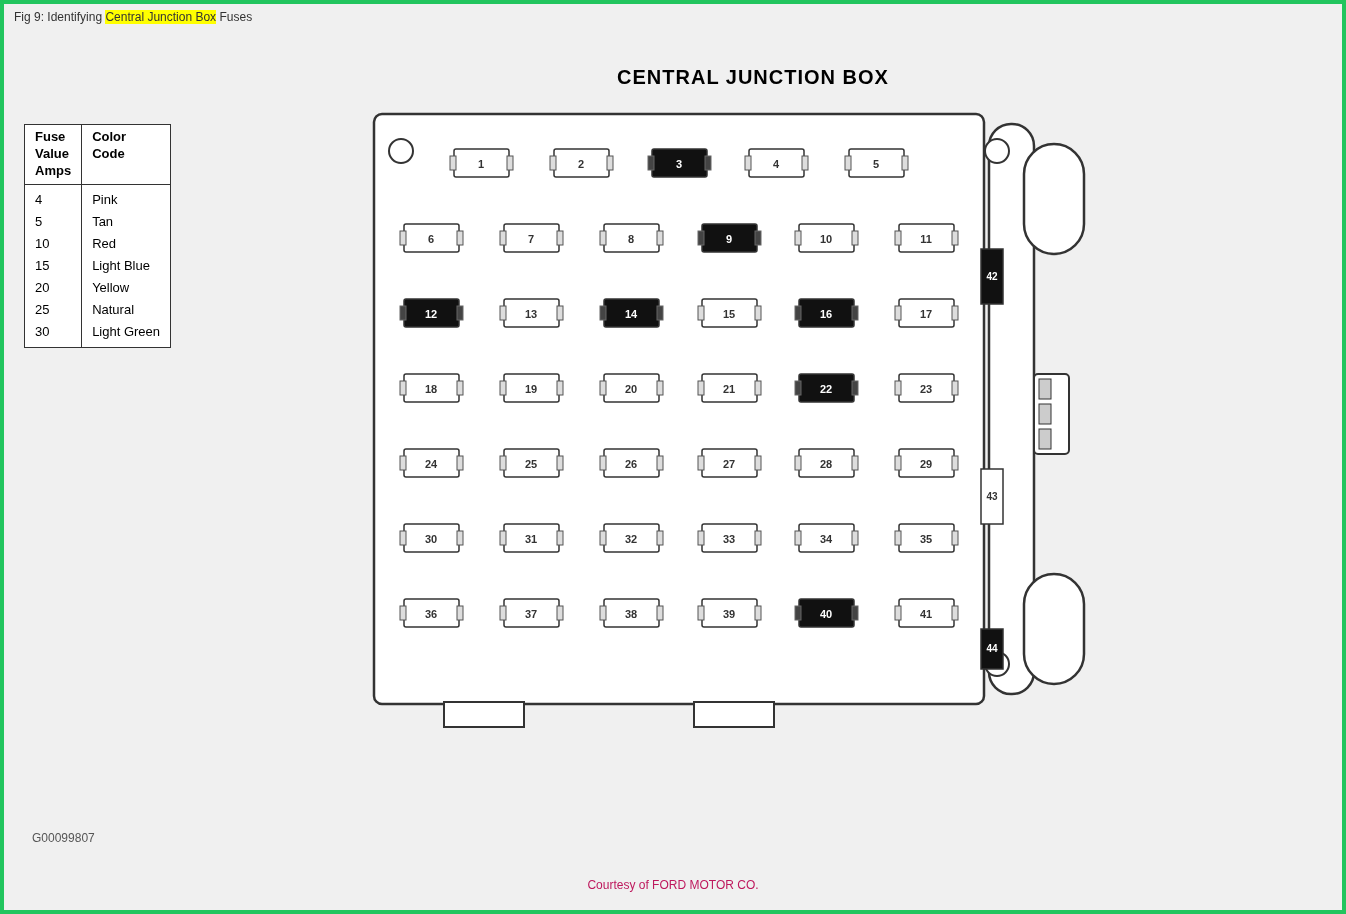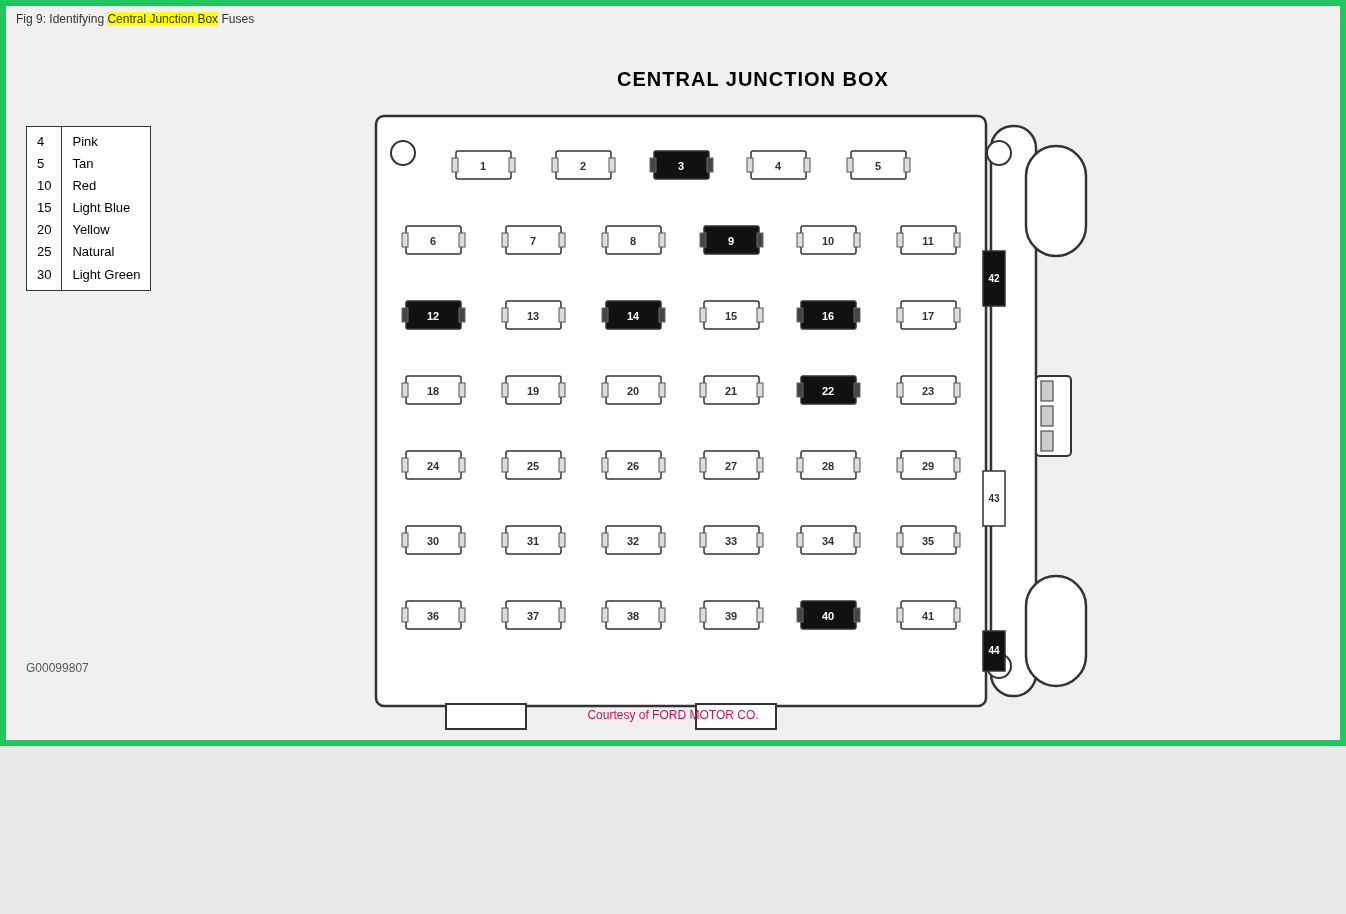--- a/index.html
+++ b/index.html
@@ -6,23 +6,23 @@
     body {
       width: 1346px;
       height: 914px;
       background: #e8e8e8;
       font-family: Arial, sans-serif;
       font-size: 13px;
       overflow: hidden;
     }
     .page-container {
       width: 1346px;
-      height: 746px;
+      height: 914px;
       background: #f0f0f0;
-      border: 6px solid #22c55e;
+      border: 4px solid #22c55e;
       position: relative;
     }
     
     .legend {
       position: absolute;
       top: 120px;
       left: 20px;
       border: 1.5px solid #333;
       border-collapse: collapse;
       background: #fff;
@@ -47,20 +47,24 @@
 <body>
 
 <div class="page-container">
 
   <div style="position:absolute;top:6px;left:10px;font-size:12px;color:#333;">
     <span>Fig 9: Identifying </span><span style="background:yellow;">Central Junction Box</span><span> Fuses</span>
   </div>
 
   <table class="legend">
     <tbody>
+        <tr>
+      <th>Fuse<br>Value<br>Amps</th>
+      <th>Color<br>Code</th>
+    </tr>
     <tr>
       <td style="line-height:1.7;">
         4<br>5<br>10<br>15<br>20<br>25<br>30
       </td>
       <td style="line-height:1.7;">
         Pink<br>Tan<br>Red<br>Light Blue<br>Yellow<br>Natural<br>Light Green
       </td>
     </tr>
   </tbody>
     </table>
@@ -302,15 +306,15 @@
 
     <rect x="555" y="505" width="55" height="28" fill="white" stroke="#333" stroke-width="1.5" rx="2"></rect>
     <rect x="551" y="512" width="6" height="14" fill="#ddd" stroke="#555" stroke-width="1"></rect>
     <rect x="608" y="512" width="6" height="14" fill="#ddd" stroke="#555" stroke-width="1"></rect>
     <text x="582" y="524" text-anchor="middle" fill="#333" font-size="11" font-weight="bold">41</text>
 
   </svg>
 
   <div style="position:absolute;bottom:18px;left:50%;transform:translateX(-50%);font-size:12px;color:#be185d;white-space:nowrap;">Courtesy of FORD MOTOR CO.</div>
 
-  <div style="position:absolute;bottom:65px;left:20px;font-size:12px;color:#555;">G00099807</div>
+  <div style="position:absolute;bottom:65px;left:28px;font-size:12px;color:#555;">G00099807</div>
 
 </div>
 
 </body></html>

